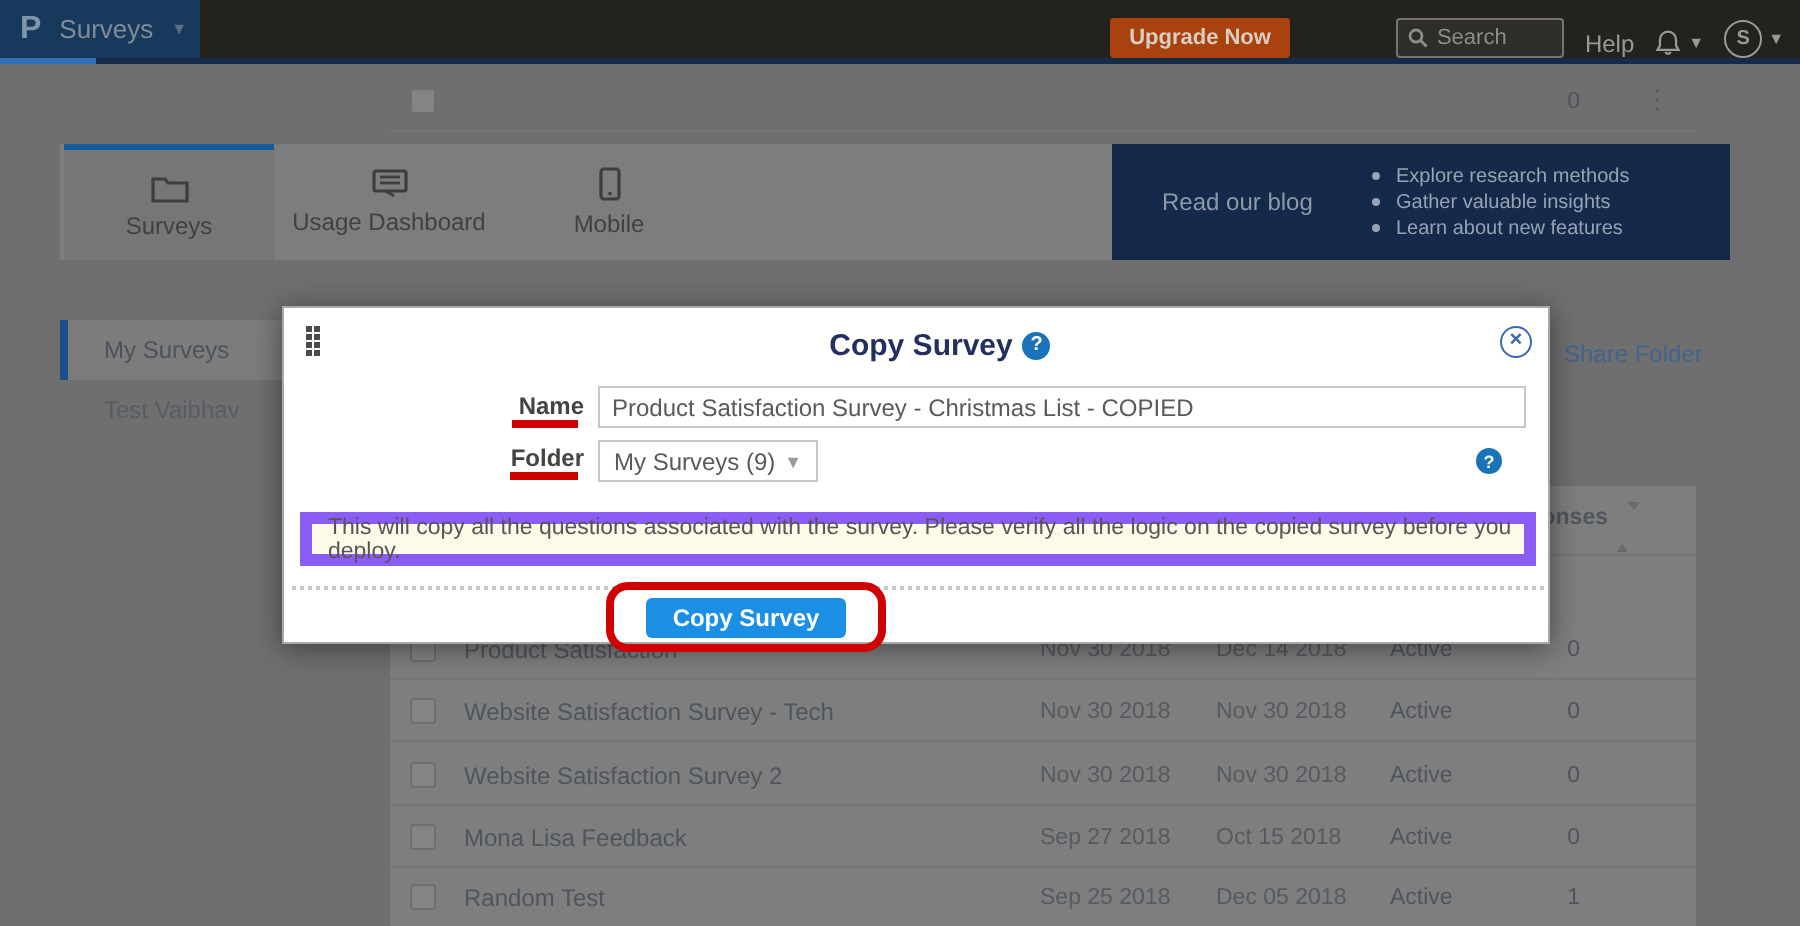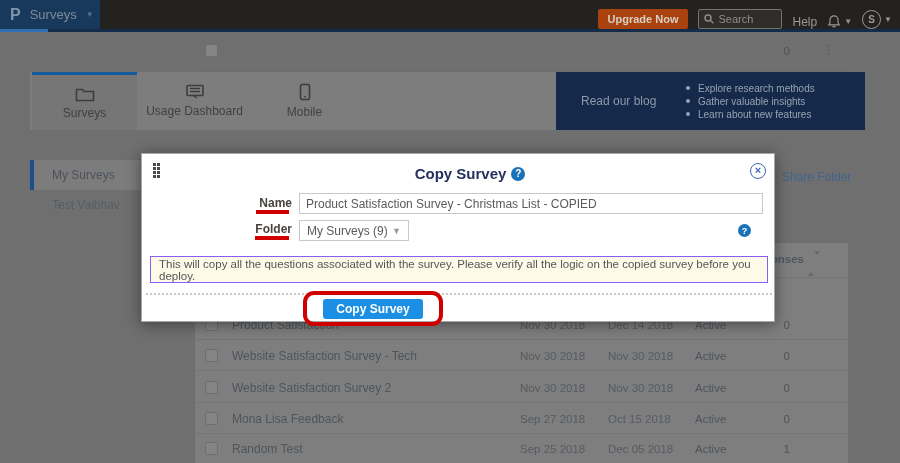--- a/index.html
+++ b/index.html
@@ -12,21 +12,21 @@
   .topbar-border-accent { position:absolute; left:0; top:29px; width:48px; height:3px; background:#2e6eb2; }
   .logo-box { position:absolute; left:0; top:0; width:100px; height:29px; background:#17395c;
               display:flex; align-items:center; padding-left:10px; gap:9px; }
   .logo-glyph { color:#7e95ad; font-weight:bold; font-size:16px; line-height:1; }
   .product-name { color:#808b98; font-size:13px; }
   .caret { font-size:8px; color:#5f6f82; }
   .topbar-right { position:absolute; right:8px; top:0; height:29px; display:flex; align-items:flex-end; gap:10px; }
   .upgrade-btn { background:#a9420e; color:#d9cfc2; font-size:11px; font-weight:bold;
                  padding:4px 10px; border-radius:2px; border:none; cursor:pointer; }
   .search-box { width:84px; height:20px; background:#2e2d2a; border:1px solid #77746e; border-radius:2px;
-                display:flex; align-items:center; padding:0 5px; gap:4px; }
+                display:flex; align-items:center; padding:0 5px; gap:4px;margin-left:43px; }
   .search-box input { background:transparent; border:none; outline:none; width:58px;
                       color:#8f8d89; font-size:11px; font-family:"Liberation Sans",sans-serif; }
   .search-box input::placeholder { color:#8f8d89; }
   .help-link { color:#9b9995; font-size:12px; }
   .icon-gray { color:#9b9995; }
   .avatar { width:19px; height:19px; border:1.5px solid #9b9995; border-radius:50%; color:#9b9995;
             font-size:10px; font-weight:bold; display:flex; align-items:center; justify-content:center; }
 
   
   .tabstrip { position:absolute; left:30px; top:72px; width:835px; height:58px; background:#7d7d7d; }
@@ -89,21 +89,21 @@
   .name-input { position:absolute; left:157px; top:39px; width:464px; height:21px; border:1px solid #c8c8c8;
                 font-size:12px; color:#5a5a5a; padding:0 6px; font-family:"Liberation Sans",sans-serif; outline:none; }
   .folder-select { position:absolute; left:157px; top:66px; width:110px; height:21px; border:1px solid #c8c8c8;
                    display:flex; align-items:center; justify-content:space-between; padding:0 7px;
                    font-size:12px; color:#5a5a5a; cursor:pointer; background:#fff; }
   .folder-select .chev { color:#9a9a9a; font-size:9px; }
   .folder-help { position:absolute; left:596px; top:70px; width:13px; height:13px; border-radius:50%;
                  background:#1a72b8; color:#fff; font-size:9px; font-weight:bold;
                  display:flex; align-items:center; justify-content:center; }
   .warning { position:absolute; left:8px; top:102px; width:618px; height:27px; background:#fdfae7;
-             border:1px solid #8b5cf6; display:flex; align-items:center; padding-left:8px;
+             border:6px solid #8b5cf6; display:flex; align-items:center; padding-left:8px;
              font-size:11.5px; color:#565656; }
   .dotted-sep { position:absolute; left:4px; top:139px; width:626px; border-top:2px dotted #c9c9c9; }
   .copy-btn { position:absolute; left:181px; top:145px; width:100px; height:20px; background:#1b8fe3;
               color:#ffffff; font-size:12px; font-weight:bold; border:none; border-radius:3px; cursor:pointer; }
   .red-ring { position:absolute; left:161px; top:137px; width:140px; height:35px; border:4px solid #d10000;
               border-radius:11px; pointer-events:none; }
 </style>
 </head>
 <body>
 

